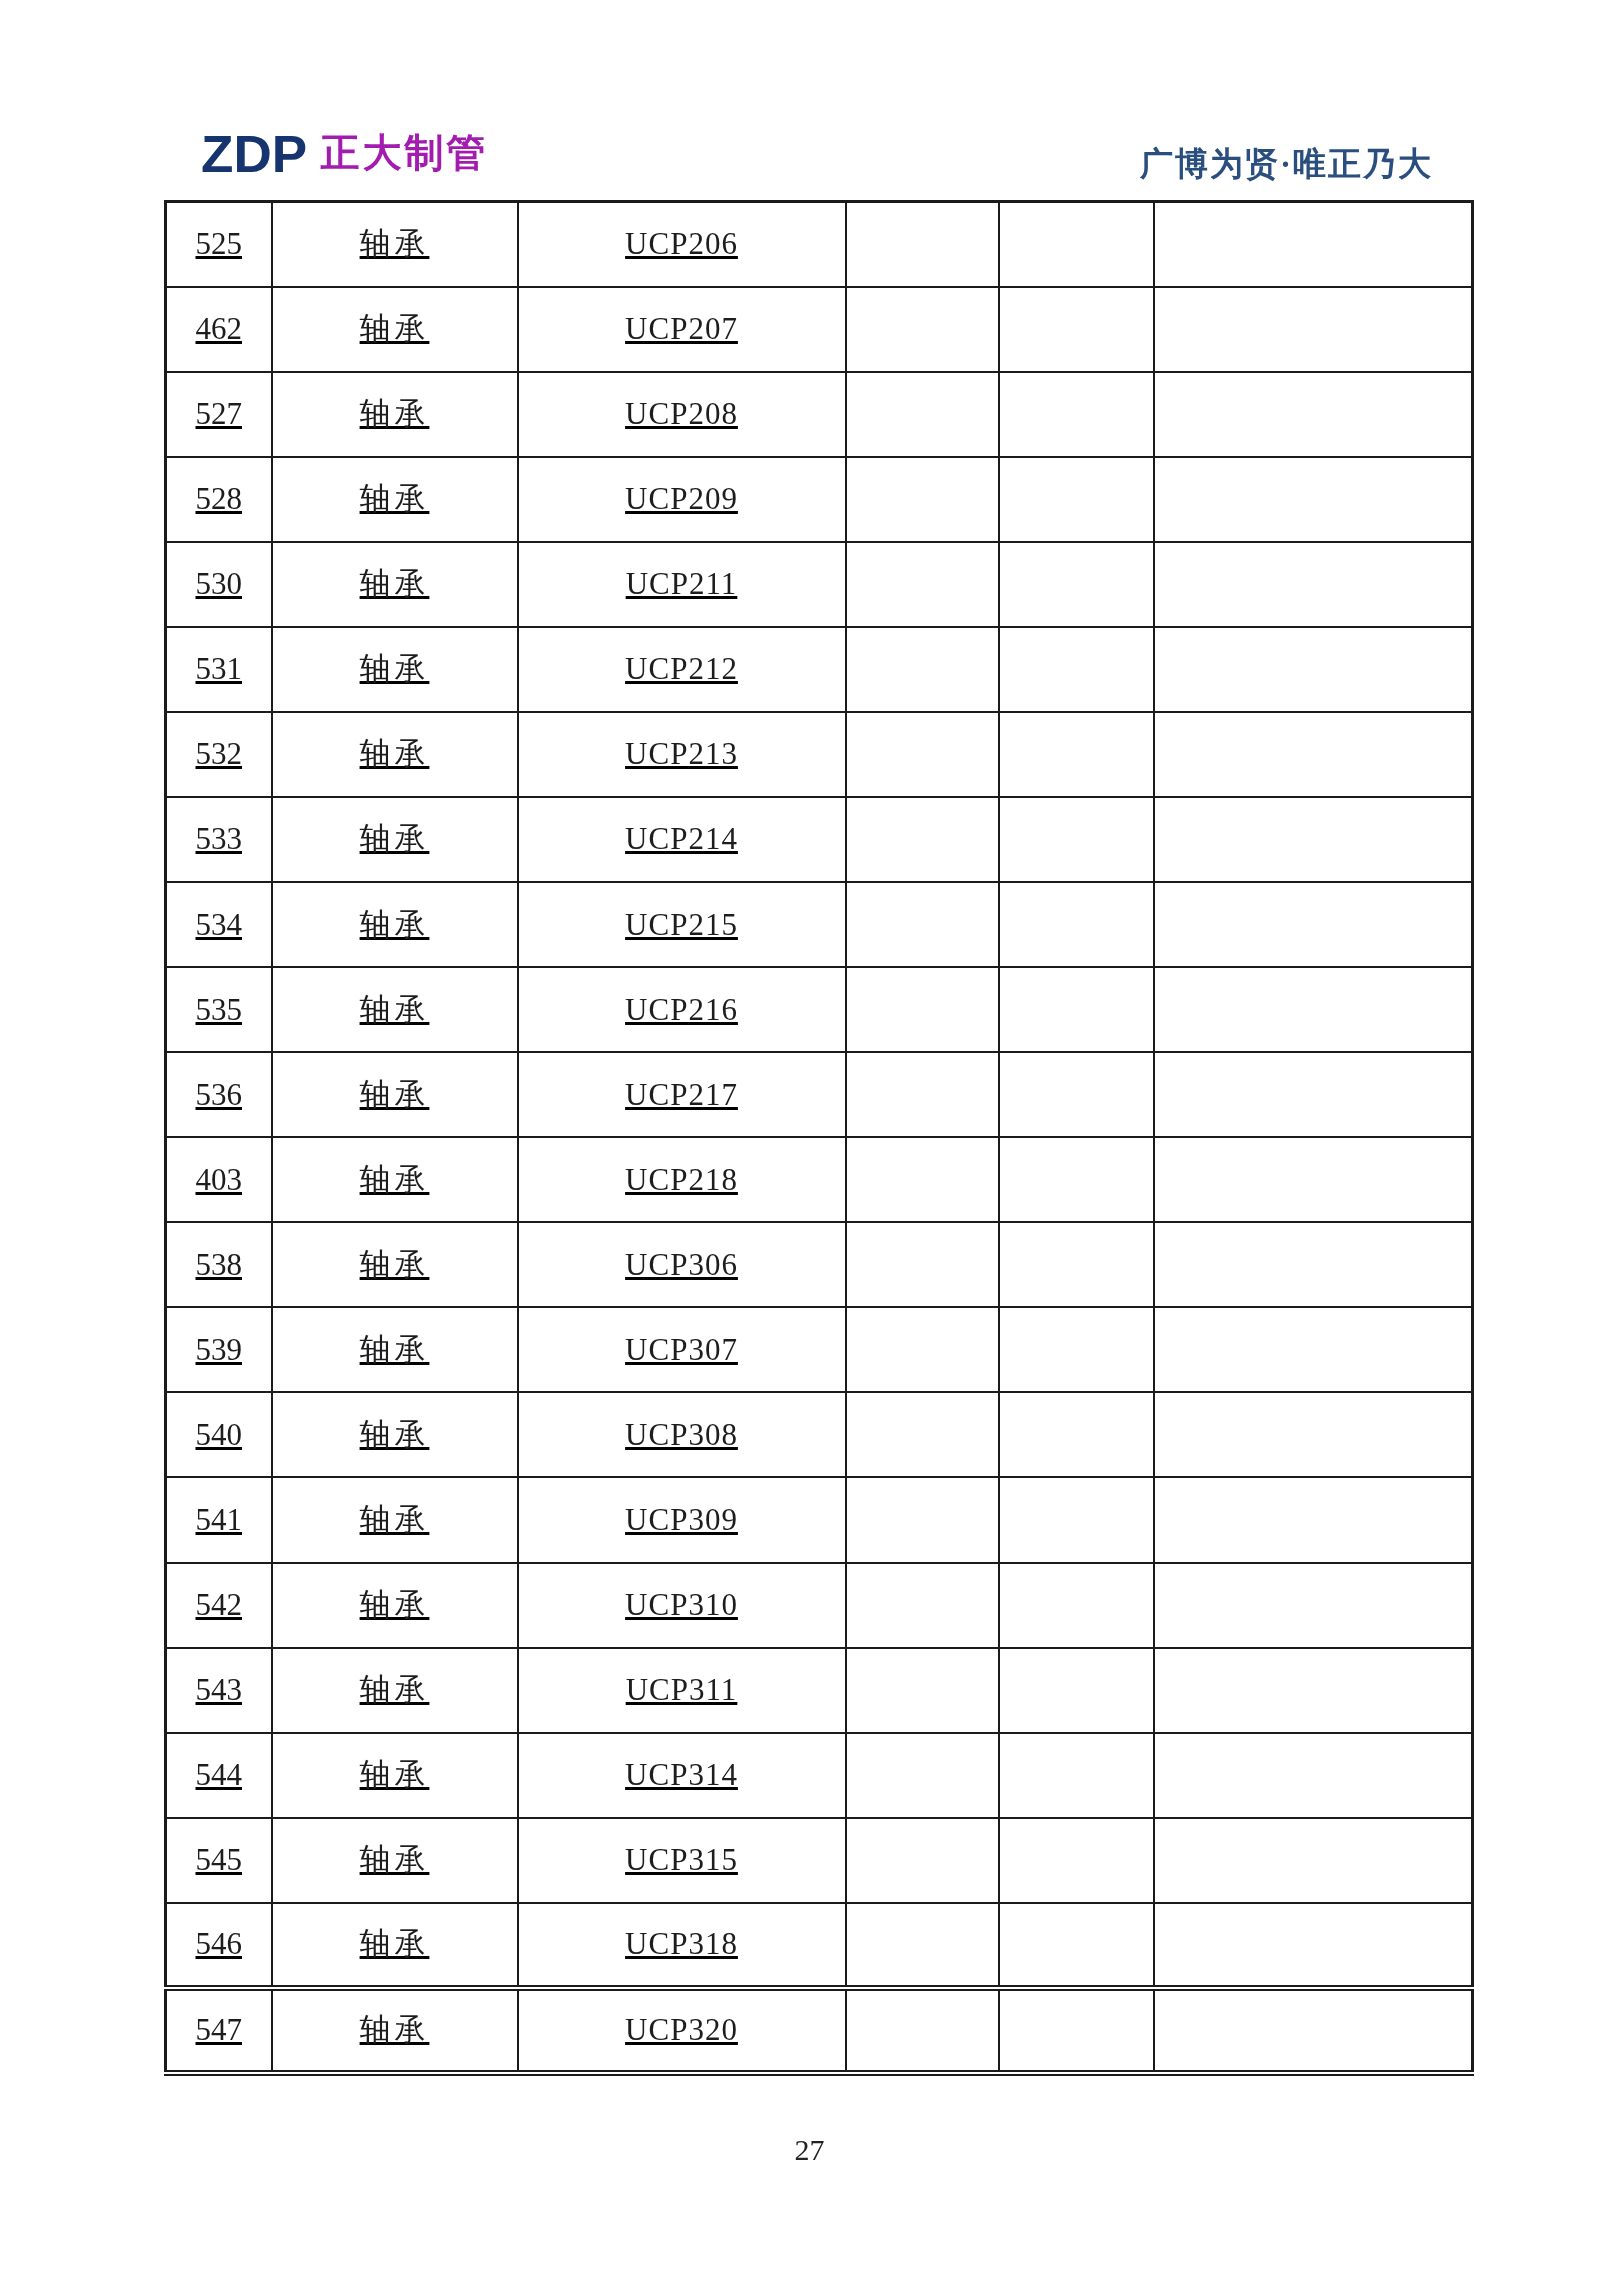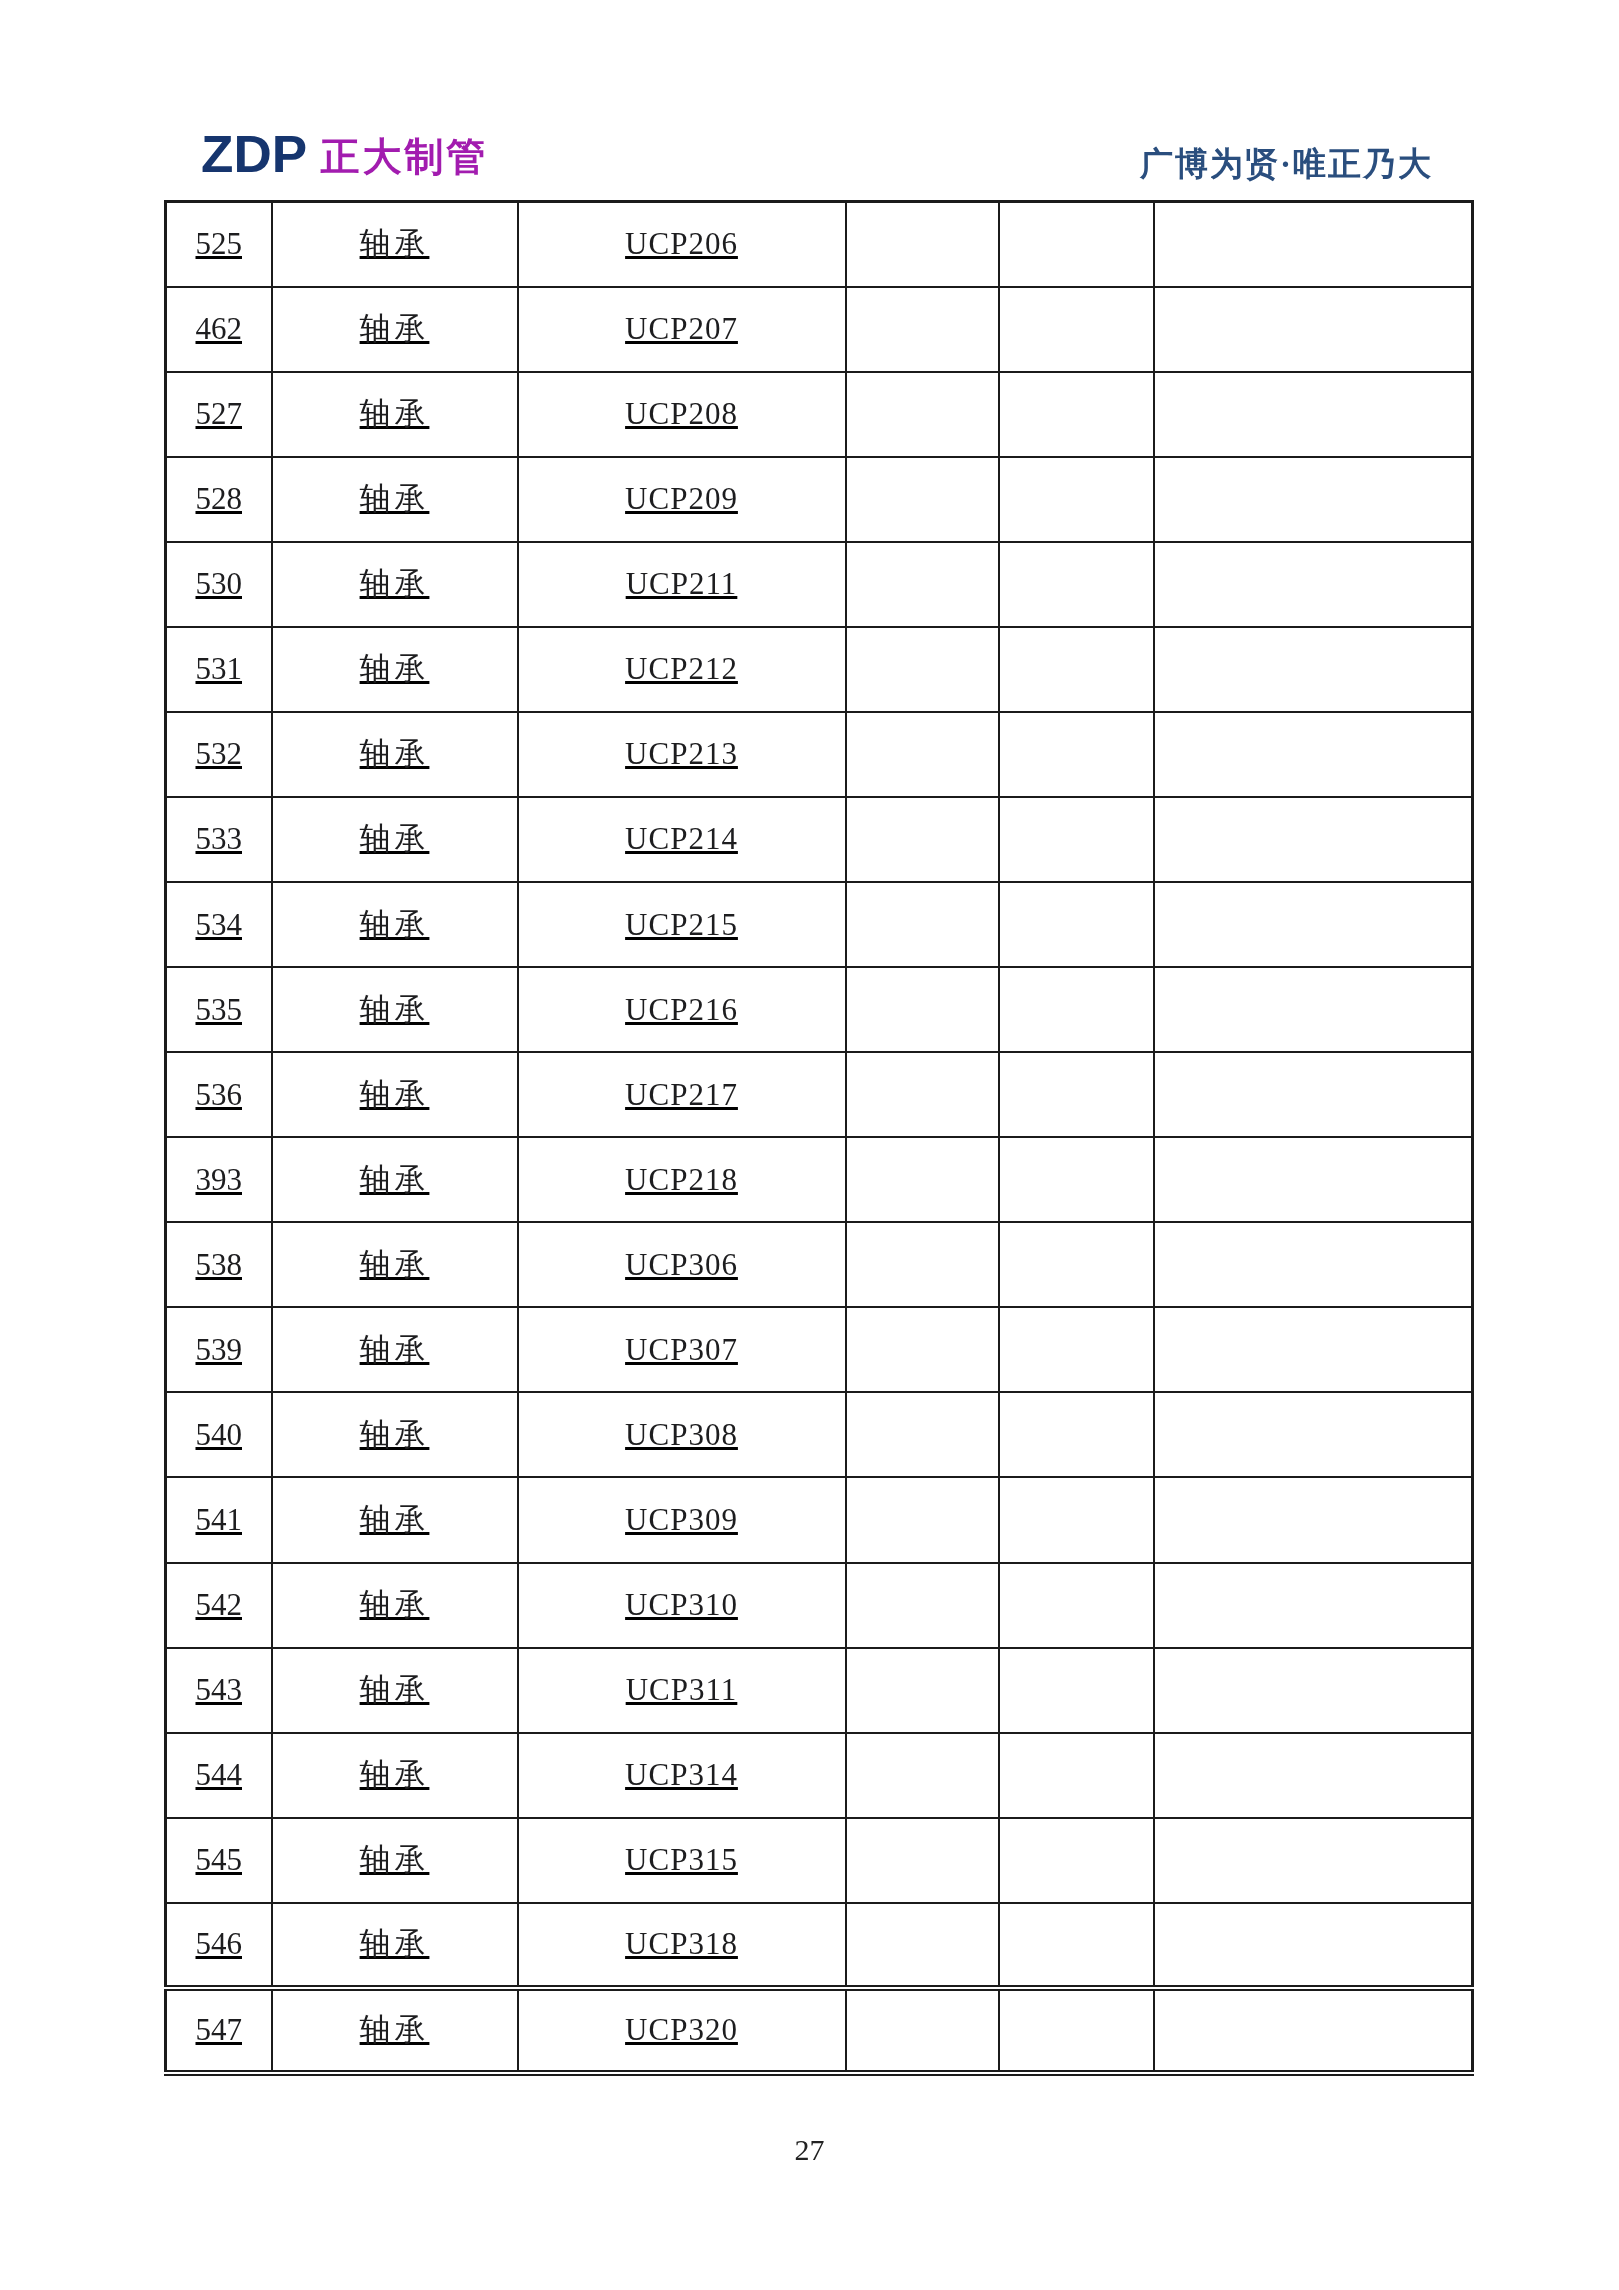--- a/index.html
+++ b/index.html
@@ -10,21 +10,21 @@
     overflow:hidden;
     font-family:"Liberation Serif","DejaVu Serif",serif;
   }
 
   
   .page-header{
     position:absolute;left:0;top:0;width:1619px;height:196px;
   }
   .logo-group{
     position:absolute;left:201px;top:135px;
-    display:flex;align-items:flex-end;gap:17.6px;
+    display:flex;gap:17.6px;
     white-space:nowrap;
   }
   .logo-zdp{
     font-family:"Liberation Sans","DejaVu Sans",sans-serif;
     font-weight:900;
     font-size:51px;line-height:.80;
     color:#16356e;
     letter-spacing:0px;
     transform:scaleX(1.04);transform-origin:left bottom;
   }
@@ -182,21 +182,21 @@
   </tr>
       <tr>
     <td class="cell-no">536</td>
     <td class="cell-name">轴承</td>
     <td class="cell-spec">UCP217</td>
     <td class="cell-empty"></td>
     <td class="cell-empty"></td>
     <td class="cell-empty"></td>
   </tr>
       <tr>
-    <td class="cell-no">393</td>
+    <td class="cell-no">403</td>
     <td class="cell-name">轴承</td>
     <td class="cell-spec">UCP218</td>
     <td class="cell-empty"></td>
     <td class="cell-empty"></td>
     <td class="cell-empty"></td>
   </tr>
       <tr>
     <td class="cell-no">538</td>
     <td class="cell-name">轴承</td>
     <td class="cell-spec">UCP306</td>

